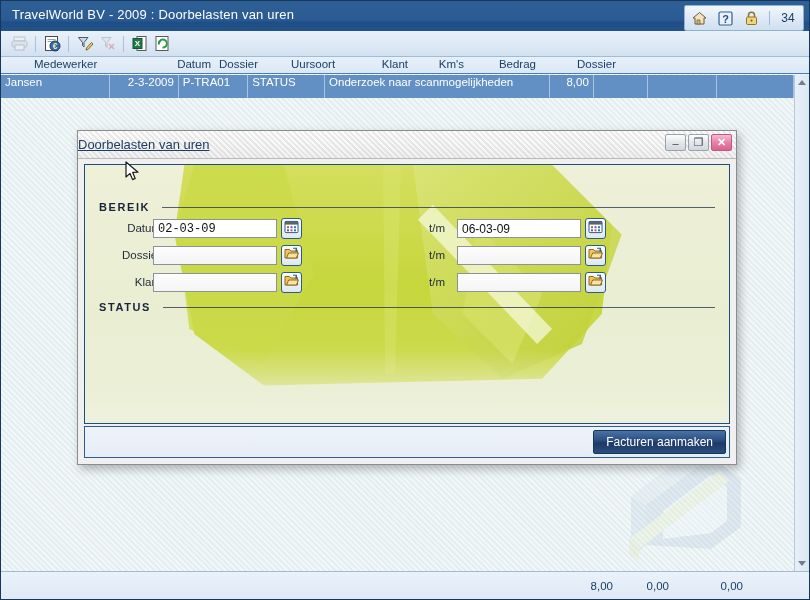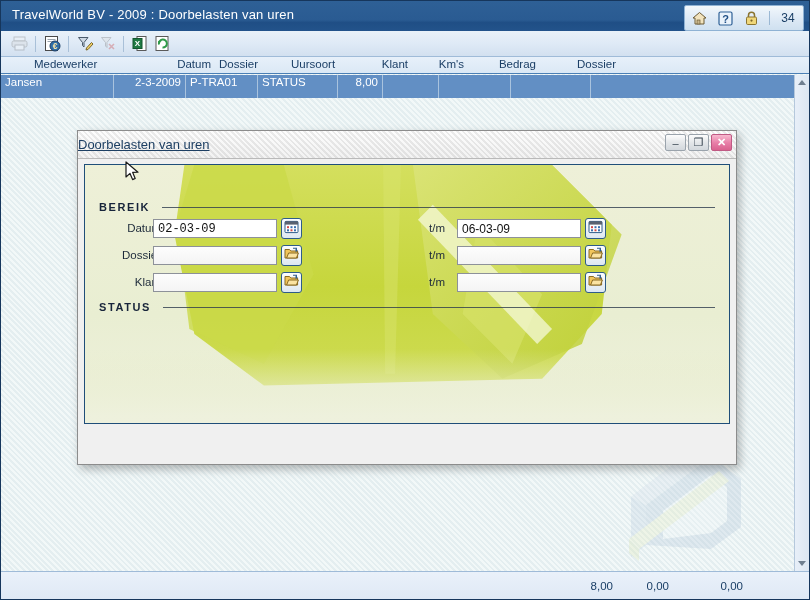--- a/index.html
+++ b/index.html
@@ -320,20 +320,21 @@
         <div class="hc al-r" style="width: 45px;">Klant</div>
         <div class="hc al-r" style="width: 56px;">Km's</div>
         <div class="hc al-r" style="width: 72px;">Bedrag</div>
         <div class="hc al-r" style="width: 80px;">Dossier</div>
       </div>
     <div id="grid-row">
         <div class="rc" style="width: 113px;">Jansen</div>
         <div class="rc al-r" style="width: 72px;">2-3-2009</div>
         <div class="rc" style="width: 72px;">P-TRA01</div>
         <div class="rc" style="width: 80px;">STATUS</div>
+        <div class="rc" style="width: 235px;">Onderzoek naar scanmogelijkheden</div>
         <div class="rc al-r" style="width: 45px;">8,00</div>
         <div class="rc al-r" style="width: 56px;"></div>
         <div class="rc al-r" style="width: 72px;"></div>
         <div class="rc al-r" style="width: 80px;"></div>
       </div>
 
     <div id="vscroll">
       <div class="arr up">
           <span class="tri u"></span>
         </div>
@@ -472,19 +473,22 @@
                   <path d="M1 3.5 L5.5 3.5 L6.8 5 L13.6 5 L13.6 12 L1 12 Z" fill="#f2c65c" stroke="#8a6a22" stroke-width="1" stroke-linejoin="round"></path>
                   <path d="M2.6 12 L4.6 7 L14.4 7 L12.4 12 Z" fill="#fbe3a2" stroke="#8a6a22" stroke-width="1" stroke-linejoin="round"></path>
                   <path d="M9 2.2 L12.4 2.2 L12.4 5" fill="none" stroke="#2e5c8a" stroke-width="1.1"></path>
                   <path d="M13.6 4.6 L11.6 2.6 L11.6 6.6 Z" fill="#2e5c8a"></path>
                 </svg></span>
             </div>
           </div>
       </div>
     </div>
 
+    <div id="dlg-footer">
+      <div id="submit-btn">Facturen aanmaken</div>
+    </div>
   </div>
 
   <svg id="cursor" width="16" height="22" viewBox="0 0 16 22">
     <path d="M1 1 L1 16 L5 12.4 L7.6 18.6 L10.2 17.4 L7.7 11.4 L13 11.2 Z" fill="#ffffff" stroke="#1a1a1a" stroke-width="1.2" stroke-linejoin="round"></path>
   </svg>
 
 </div>
 
 </body></html>

